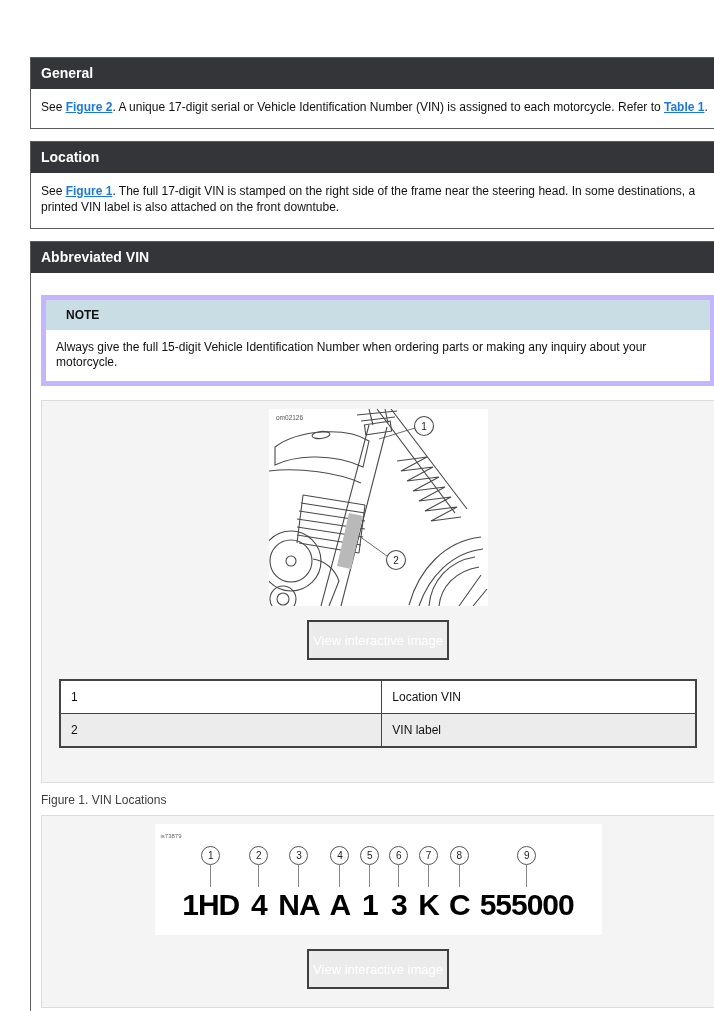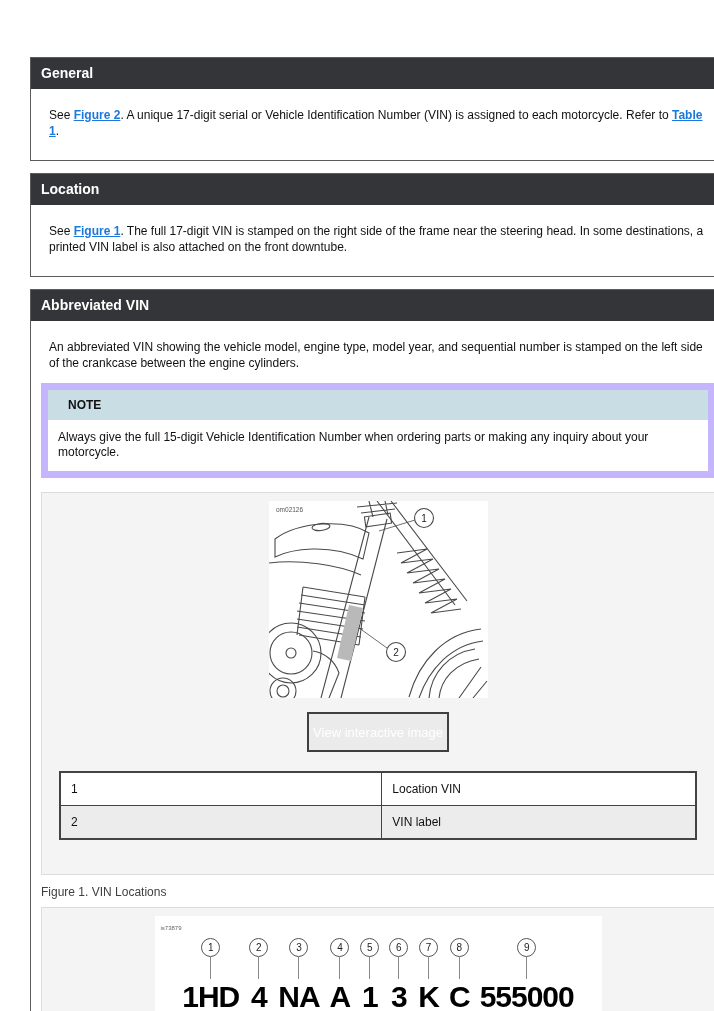--- a/index.html
+++ b/index.html
@@ -4,25 +4,25 @@
 <style>
   * { box-sizing: border-box; margin: 0; padding: 0; }
   html, body { width: 714px; height: 1011px; background: #ffffff; overflow: hidden; }
   body { font-family: "Liberation Sans", sans-serif; color: #111; }
   .page { padding: 57px 28px 0 30px; width: 714px; }
 
   
   .box { width: 696px; border: 1px solid #5b5b5b; background: #fff; margin-bottom: 12px; }
   .box-header { background: #333538; color: #fff; font-size: 14px; font-weight: bold; padding: 7px 10px 8px; }
   .box-body { padding: 10px 10px 13px; font-size: 12px; line-height: 16px; }
-  .box-body p { margin: 8px; }
+  .box-body p { margin: 0; }
   a.doclink { color: #1b78dc; font-weight: bold; text-decoration: underline; cursor: pointer; }
 
   
-  .note { border: 7px solid #c4b5fd; margin: 12px 0 14px; }
+  .note { border: 5px solid #c4b5fd; margin: 12px 0 14px; }
   .note-header { background: #c9dde4; font-weight: bold; font-size: 12px; padding: 7px 10px 7px 20px; color: #111; }
   .note-body { background: #fff; padding: 10px 10px 11px; font-size: 12px; line-height: 15px; }
 
   
   .figure-container { background: #f4f4f4; border: 1px solid #dcdcdc; padding: 8px 8px 0; }
   .figure-container.first { padding-bottom: 34px; }
   .figure-container.second { padding-bottom: 18px; }
   .fig-image-wrap { width: 219px; margin: 0 auto; background: #fff; }
   .fig-image-wrap svg { display: block; }
 
@@ -66,21 +66,20 @@
   <section class="box">
     <div class="box-header">Location</div>
     <div class="box-body">
       <p><span>See </span><a class="doclink">Figure 1</a><span>. The full 17-digit VIN is stamped on the right side of the frame near the steering head. In some destinations, a printed VIN label is also attached on the front downtube.</span></p>
     </div>
   </section>
 
   <section class="box">
     <div class="box-header">Abbreviated VIN</div>
     <div class="box-body">
-      <p>An abbreviated VIN showing the vehicle model, engine type, model year, and sequential number is stamped on the left side of the crankcase between the engine cylinders.</p>
 
       <div class="note">
         <div class="note-header">NOTE</div>
         <div class="note-body">Always give the full 15-digit Vehicle Identification Number when ordering parts or making any inquiry about your motorcycle.</div>
       </div>
 
       <div class="figure-container first">
         <div class="fig-image-wrap">
           <svg width="219" height="197" viewBox="0 0 219 197" xmlns="http://www.w3.org/2000/svg">
             <rect x="0" y="0" width="219" height="197" fill="#ffffff"></rect>

